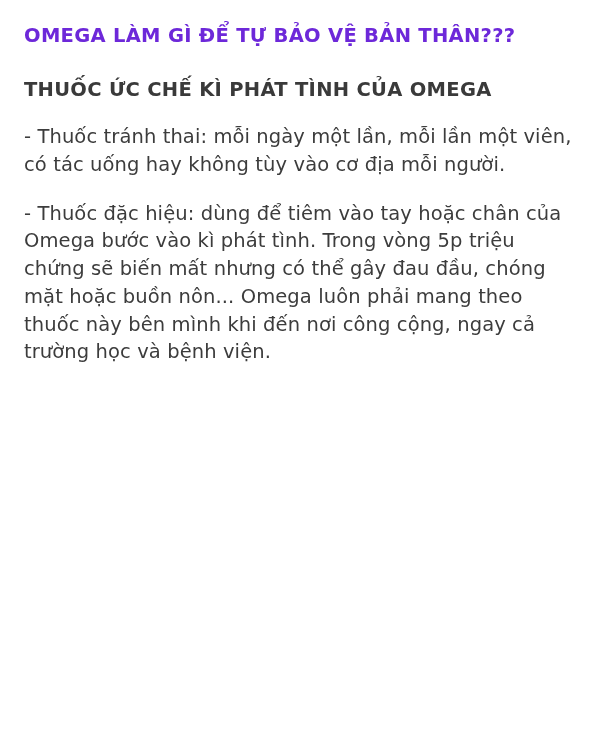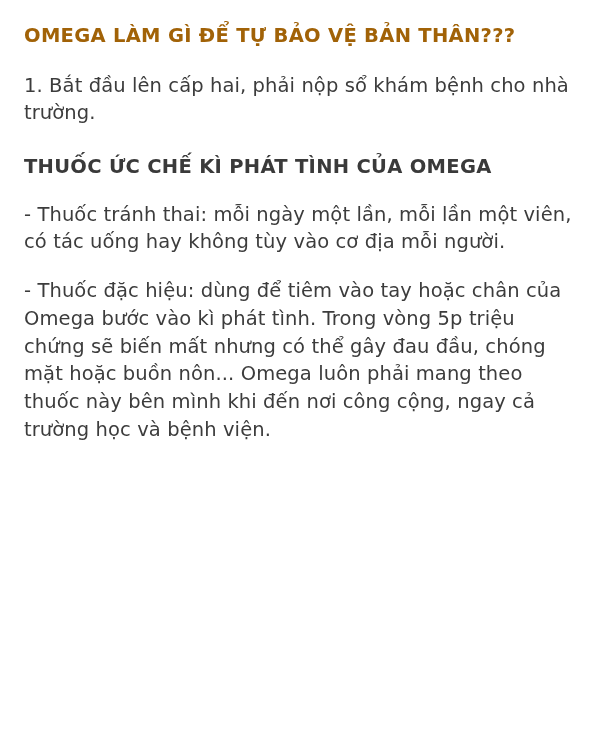--- a/index.html
+++ b/index.html
@@ -25,21 +25,21 @@
     margin: 0 0 20px 0;
     line-height: 1.42;
     letter-spacing: 0.1px;
   }
   .block:last-child {
     margin-bottom: 2px;
   }
   .heading {
     font-size: 19.5px;
     font-weight: 700;
-    color: #a16207;
+    color: #6d28d9;
     letter-spacing: 0.3px;
     margin-bottom: 22px;
   }
   .subheading {
     font-size: 19.5px;
     font-weight: 700;
     color: #3a3a3a;
     letter-spacing: 0.3px;
     margin-top: 26px;
   }
@@ -53,21 +53,20 @@
     margin-bottom: 0;
   }
 </style>
 </head>
 <body>
 
 <div class="page">
 
   <h1 class="block heading">OMEGA LÀM GÌ ĐỂ TỰ BẢO VỆ BẢN THÂN???</h1>
 
-  <p class="block para">1. Bắt đầu lên cấp hai, phải nộp sổ khám bệnh cho nhà trường.</p>
 
 
 
   <h2 class="block subheading">THUỐC ỨC CHẾ KÌ PHÁT TÌNH CỦA OMEGA</h2>
 
   <p class="block para">- Thuốc tránh thai: mỗi ngày một lần, mỗi lần một viên, có tác uống hay không tùy vào cơ địa mỗi người.</p>
 
   <p class="block para para-last">- Thuốc đặc hiệu: dùng để tiêm vào tay hoặc chân của Omega bước vào kì phát tình. Trong vòng 5p triệu chứng sẽ biến mất nhưng có thể gây đau đầu, chóng mặt hoặc buồn nôn... Omega luôn phải mang theo thuốc này bên mình khi đến nơi công cộng, ngay cả trường học và bệnh viện.</p>
 
 </div>

